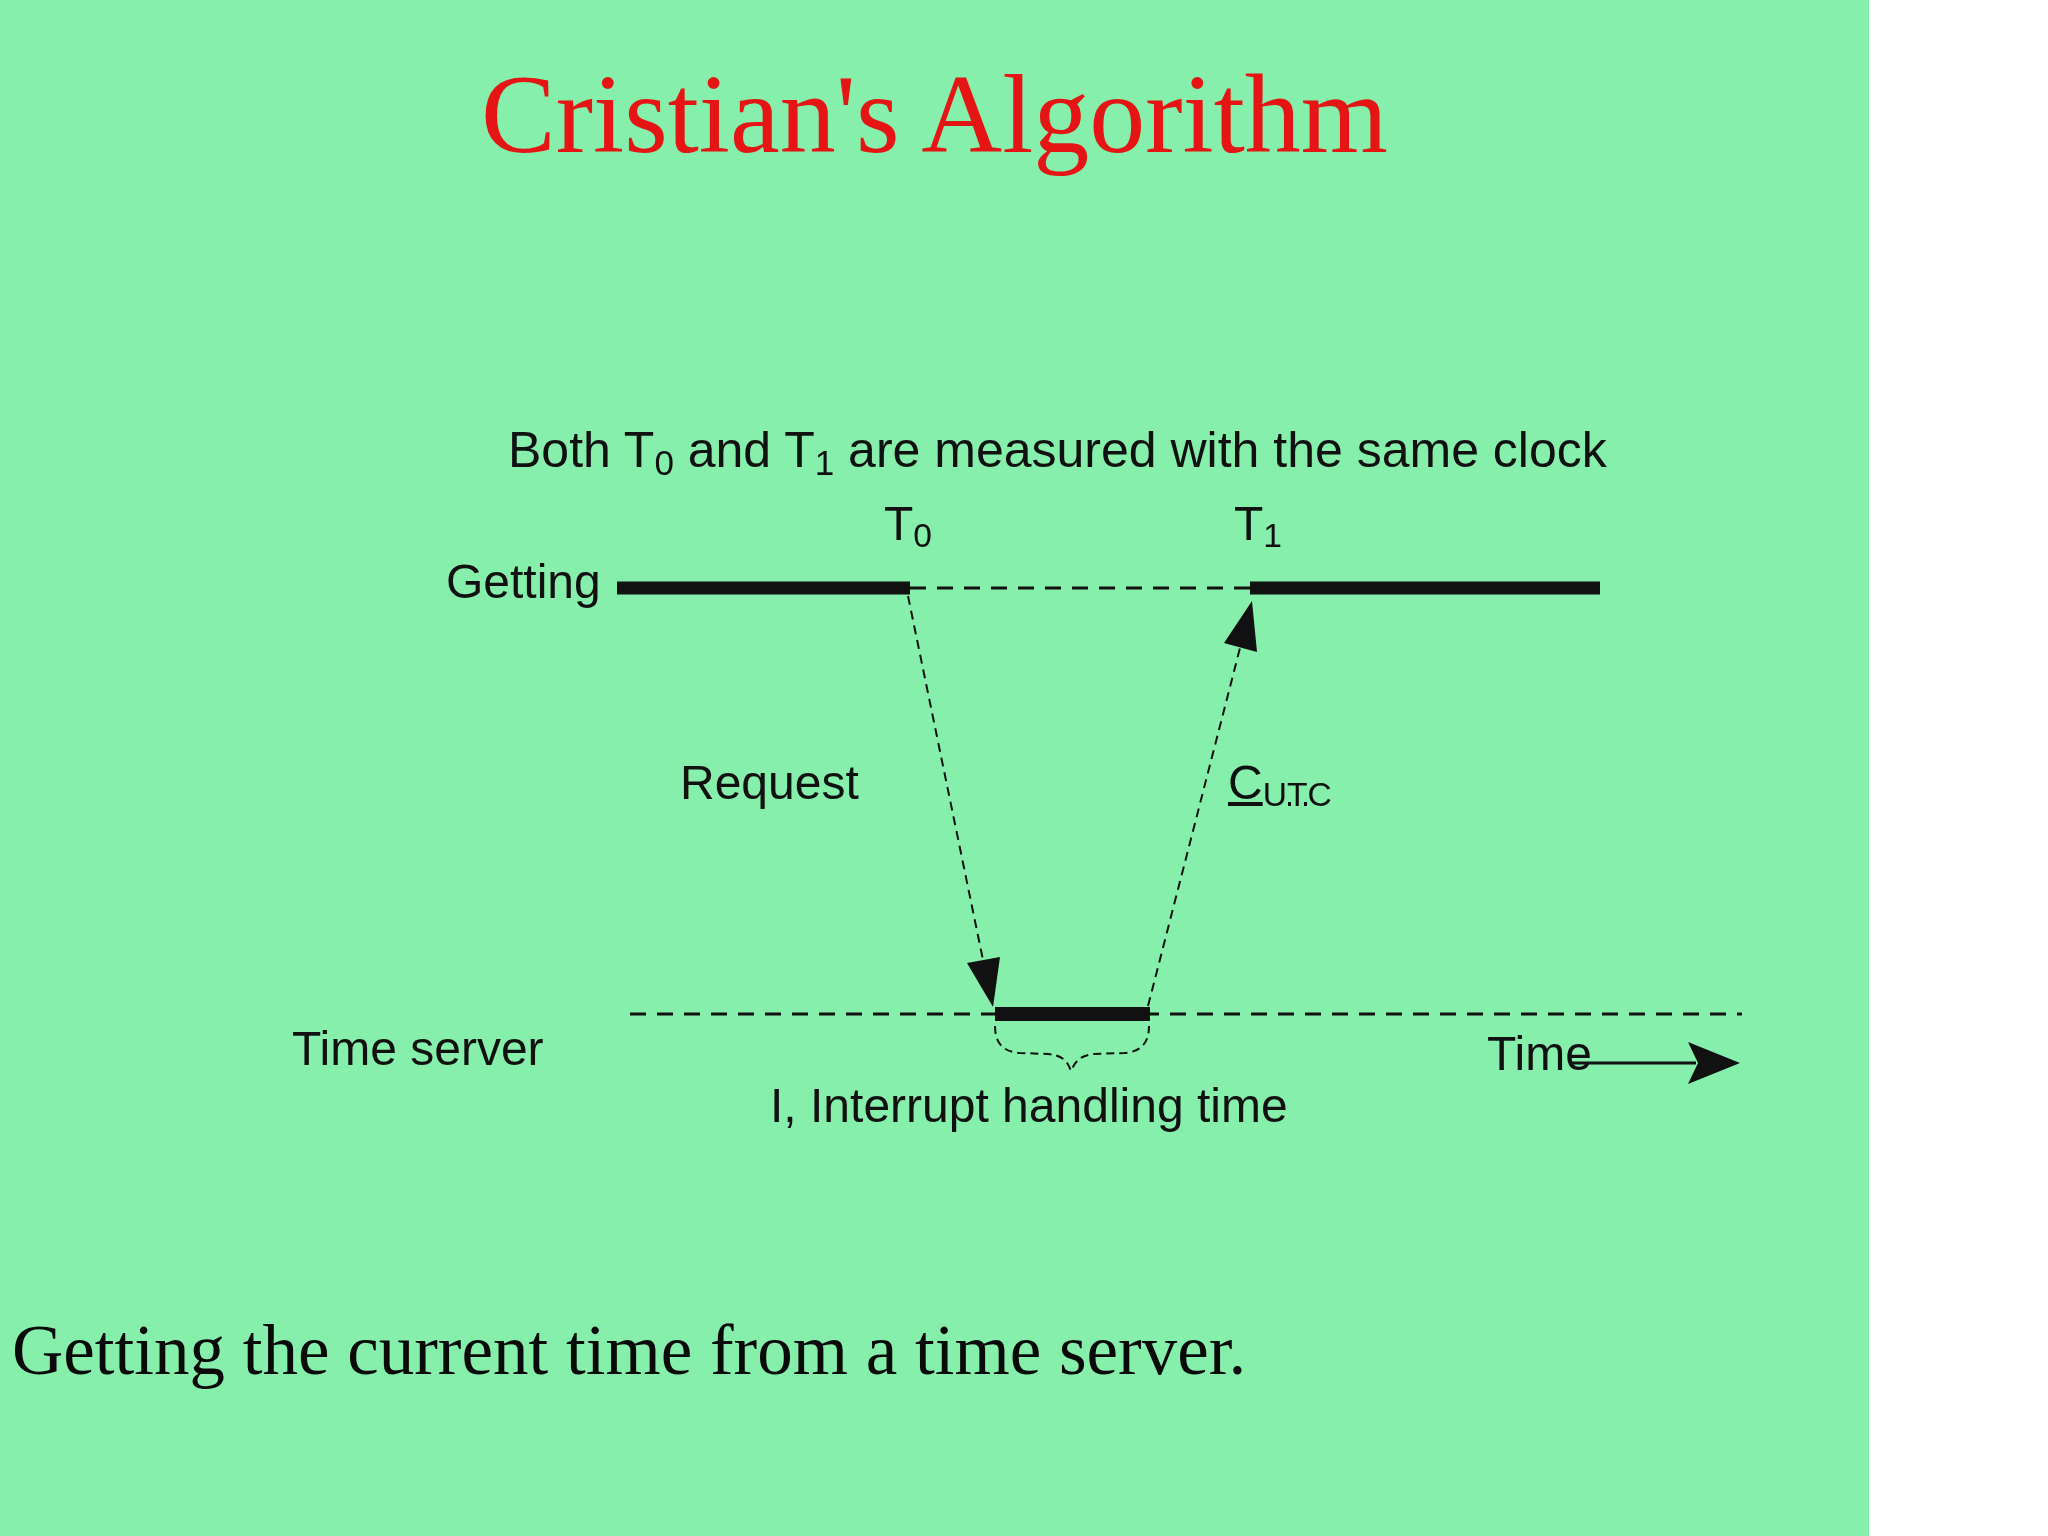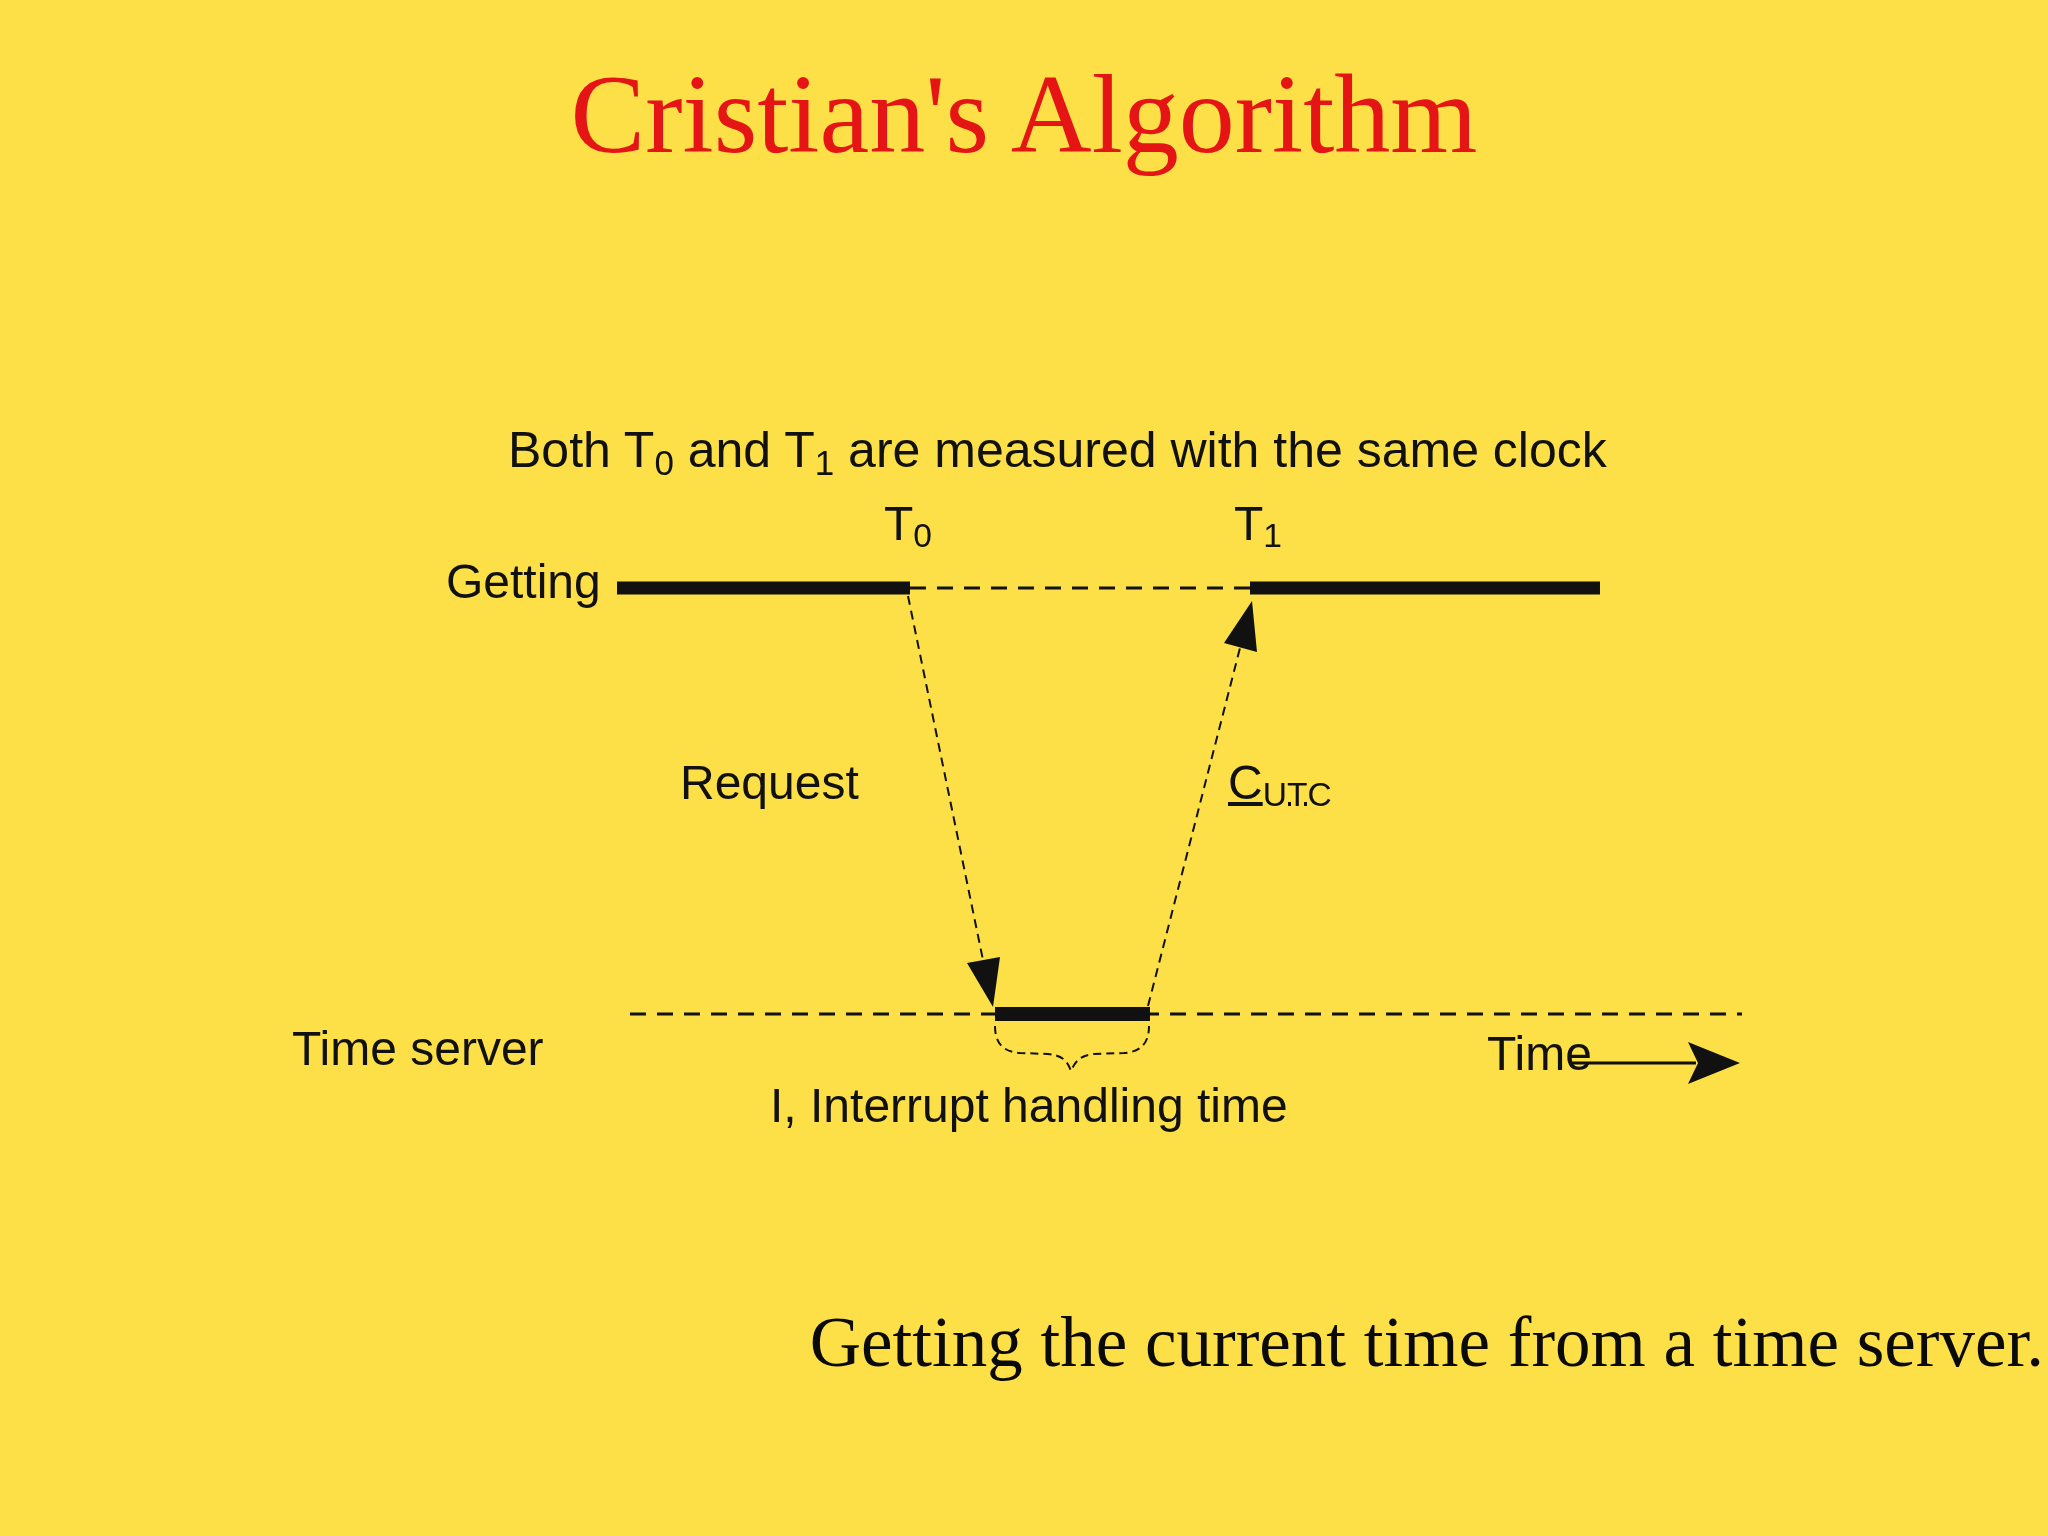--- a/index.html
+++ b/index.html
@@ -1,20 +1,20 @@
 <!DOCTYPE html>
 <html><head>
 <meta charset="utf-8">
 <style>
   html, body { margin: 0; padding: 0; background: #ffffff; }
   #slide {
     position: relative;
-    width: 2048px;
+    width: 1869px;
     height: 1536px;
-    background: #fde047;
+    background: #86efac;
     overflow: hidden;
     font-family: "Liberation Sans", sans-serif;
     color: #111111;
   }
   .abs { position: absolute; }
   #title {
     left: 0; right: 0; top: 50px;
     text-align: center;
     font-family: "Liberation Serif", serif;
     font-weight: normal;
@@ -36,26 +36,26 @@
   }
   sub.ss {
     font-size: 70%;
     vertical-align: baseline;
     position: relative;
     top: 0.22em;
     line-height: 0;
   }
   #caption {
     left: 0; right: 0; top: 1298px;
-    text-align: right;
+    text-align: left;
     font-family: "Liberation Serif", serif;
     font-size: 71px;
     line-height: 1.15;
     color: #0a0a0a;
-    margin: 4px;
+    margin: 12px;
   }
   #diagram-canvas { left: 0; top: 0; }
 </style>
 </head>
 <body>
 
 <div id="slide">
 
   <h1 id="title" class="abs">Cristian's Algorithm</h1>
 

